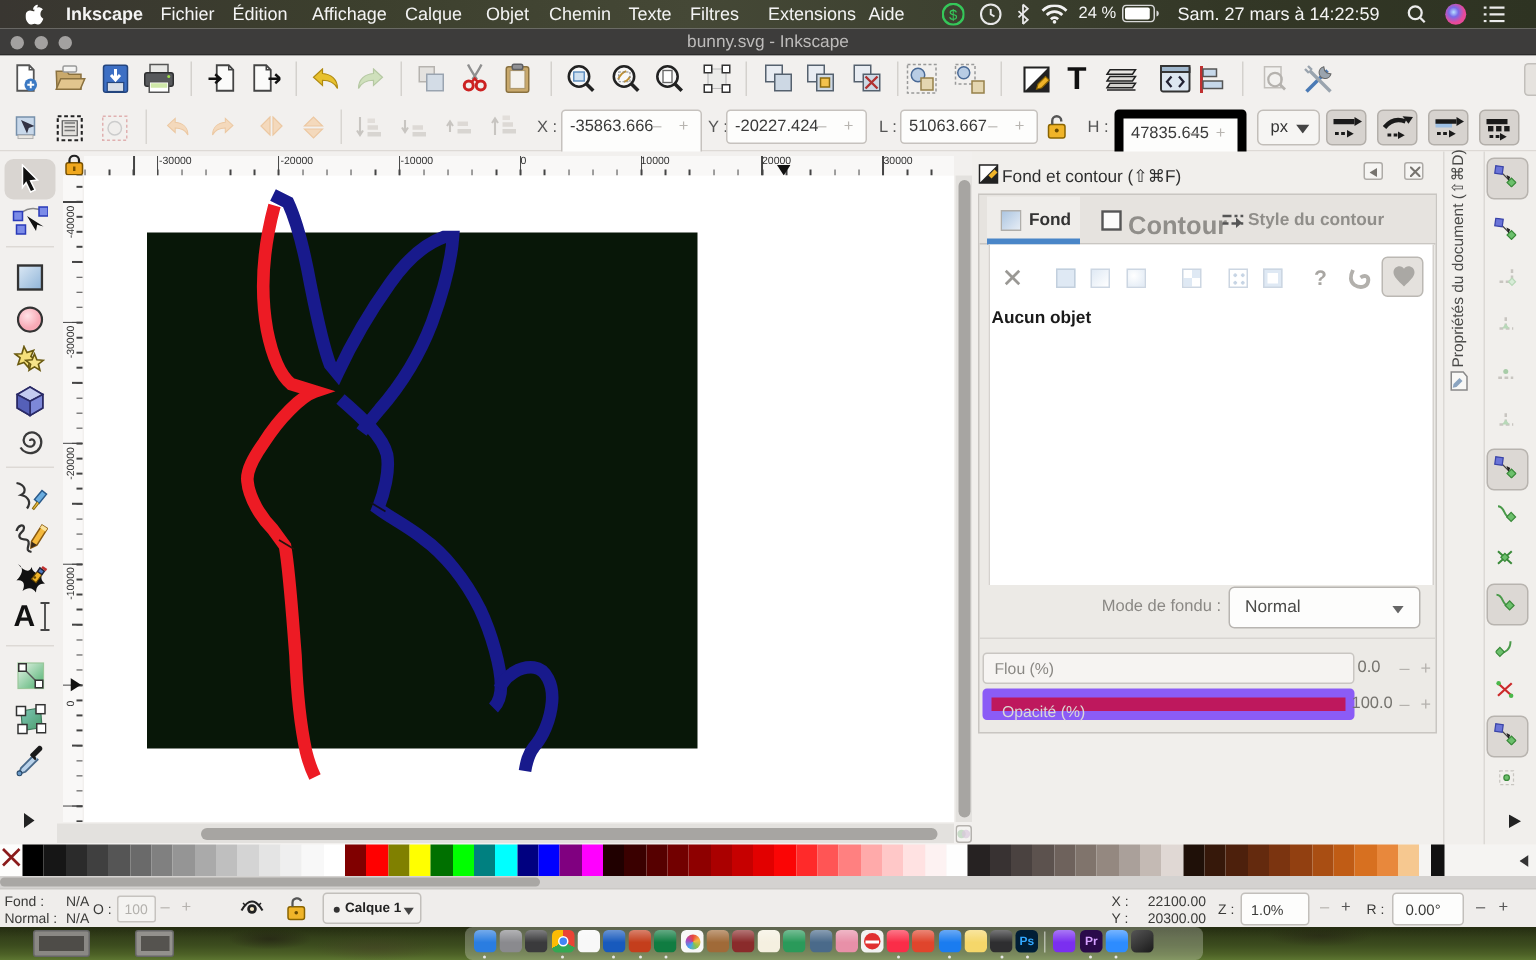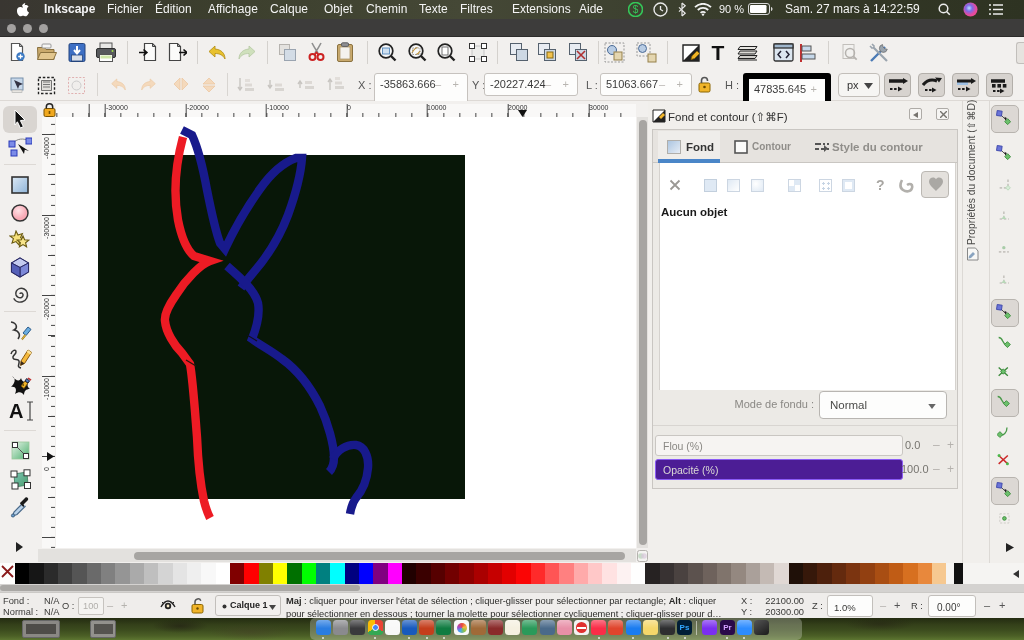--- a/index.html
+++ b/index.html
@@ -41,21 +41,21 @@
     </svg>
   <svg class="ico" style="left:677px;top:2px" width="10" height="15" viewBox="0 0 10 15">
       <path d="M5 1v13M5 1l3.2 2.8L2 9.6M5 14l3.2-2.8L2 5.4" stroke="#e8e8e8" stroke-width="1.2" fill="none"></path>
     </svg>
   <svg class="ico" style="left:694px;top:3px" width="18" height="13" viewBox="0 0 18 13">
       <path d="M1 4.2C3.2 2 6 .8 9 .8s5.8 1.2 8 3.4" stroke="#f2f2f2" stroke-width="1.8" fill="none"></path>
       <path d="M3.8 7c1.4-1.4 3.2-2.2 5.2-2.2s3.8.8 5.2 2.2" stroke="#f2f2f2" stroke-width="1.8" fill="none"></path>
       <path d="M6.6 9.8c.7-.7 1.5-1 2.4-1s1.7.3 2.4 1" stroke="#f2f2f2" stroke-width="1.8" fill="none"></path>
       <circle cx="9" cy="11.6" r="1.2" fill="#f2f2f2"></circle>
     </svg>
-  <span class="abs" style="left:719px;top:3px;font-size:11px;">90 %</span>
+  <span class="abs" style="left:719px;top:3px;font-size:11px;">24 %</span>
   <svg class="ico" style="left:748px;top:3px" width="25" height="12" viewBox="0 0 25 12">
       <rect x="0.5" y="0.5" width="21" height="11" rx="2.5" fill="none" stroke="#d8d8d8"></rect>
       <rect x="2" y="2" width="16.5" height="8" rx="1.2" fill="#fff"></rect>
       <path d="M23 4v4c1-.3 1.5-1 1.5-2s-.5-1.7-1.5-2z" fill="#d8d8d8"></path>
     </svg>
   <span class="abs" style="left:785px;top:2px;">Sam. 27 mars à 14:22:59</span>
   <svg class="ico" style="left:938px;top:3px" width="13" height="13" viewBox="0 0 13 13">
       <circle cx="5.5" cy="5.5" r="4.3" fill="none" stroke="#ececec" stroke-width="1.5"></circle>
       <path d="M8.8 8.8l3 3" stroke="#ececec" stroke-width="1.5"></path>
     </svg>
@@ -71,20 +71,21 @@
     </svg>
   <svg class="ico" style="left:989px;top:4px" width="15" height="11" viewBox="0 0 15 11">
       <path d="M4 1h10M4 5.5h10M4 10h10M0 1h2M0 5.5h2M0 10h2" stroke="#ececec" stroke-width="1.5"></path>
     </svg>
 </div>
 
 <div class="abs" style="left:0;top:19px;width:1024px;height:18px;background:#3d3c3b;border-bottom:1px solid #2c2b2a;">
   <div class="abs" style="left:7px;top:5px;width:9px;height:9px;border-radius:50%;background:#a3a1a0;"></div>
   <div class="abs" style="left:23px;top:5px;width:9px;height:9px;border-radius:50%;background:#a3a1a0;"></div>
   <div class="abs" style="left:39px;top:5px;width:9px;height:9px;border-radius:50%;background:#a3a1a0;"></div>
+  <div class="abs" style="left:0;top:3px;width:1024px;text-align:center;color:#bdbbba;font-size:11.5px;">bunny.svg - Inkscape</div>
 </div>
 
 <div id="tb1" class="abs" style="left:0;top:37px;width:1024px;height:31px;background:#f2f0ee;">
 
   <svg class="ico" style="left:7px;top:5px" width="20" height="21" viewBox="0 0 20 21">
       <path d="M4.5 1.5h8l3 3v14h-11z" fill="#fff" stroke="#555" stroke-width="1.2"></path>
       <path d="M12.5 1.5v3h3" fill="none" stroke="#555"></path>
       <circle cx="13.5" cy="14.5" r="4.2" fill="#3b79c3"></circle>
       <path d="M13.5 12.2v4.6M11.2 14.5h4.6" stroke="#fff" stroke-width="1.3"></path>
     </svg>
@@ -597,21 +598,21 @@
           <stop offset="0" stop-color="#aac4e0"></stop>
           <stop offset="1" stop-color="#e8eef6"></stop>
         </linearGradient>
       </defs>
       <rect x="0.5" y="0.5" width="13" height="13" fill="url(#tfg)" stroke="#b0aeaa"></rect>
     </svg>
   <div class="abs" style="left:38px;top:40px;font-size:11.5px;font-weight:bold;color:#333;">Fond</div>
   <svg class="ico" style="left:86px;top:39px" width="14" height="14" viewBox="0 0 14 14">
       <rect x="1" y="1" width="12" height="12" fill="#fbfbfa" stroke="#555" stroke-width="1.6"></rect>
     </svg>
-  <div class="abs" style="left:104px;top:40px;font-size:10px;font-weight:bold;color:#908e8a;text-align:center;">Contour</div>
+  <div class="abs" style="left:104px;top:40px;font-size:17px;font-weight:bold;color:#908e8a;text-align:center;">Contour</div>
   <svg class="ico" style="left:166px;top:40px" width="15" height="13" viewBox="0 0 15 13">
       <path d="M1 3h6M9 3h2M13 3h2" stroke="#555" stroke-width="1.8"></path>
       <path d="M1 8h4M7 8h4M13 8h2" stroke="#555" stroke-width="1.8"></path>
       <path d="M10 11l4-3.5L10 4" fill="#555"></path>
     </svg>
   <div class="abs" style="left:184px;top:40px;font-size:11.5px;font-weight:bold;color:#908e8a;">Style du contour</div>
 
   <div class="abs" style="left:11px;top:62px;width:297px;height:227px;background:#fff;border-left:1px solid #d5d2ce;border-right:1px solid #d5d2ce;"></div>
 
   <svg class="ico" style="left:21px;top:78px" width="12" height="12" viewBox="0 0 12 12">
@@ -641,21 +642,21 @@
     </div>
   <div class="abs" style="left:5px;top:324px;width:304px;height:1px;background:#d8d5d1"></div>
 
   <div class="abs" style="left:7px;top:334px;width:248px;height:21px;background:#f6f4f2;border:1px solid #c9c6c2;border-radius:3px;">
       <span style="position:absolute;left:7px;top:4px;font-size:10.5px;color:#8a8884;">Flou (%)</span>
     </div>
   <div class="abs" style="left:257px;top:338px;font-size:11px;color:#76746f;">0.0</div>
   <div class="abs" style="left:285px;top:337px;font-size:12px;color:#b5b2ae;">–</div>
   <div class="abs" style="left:299px;top:337px;font-size:12px;color:#b5b2ae;">+</div>
 
-  <div class="abs" style="left:7px;top:358px;width:248px;height:21px;background:#4c1d95;border:1px solid #8b5cf6;border-radius:3px;padding-left:36px;">
+  <div class="abs" style="left:7px;top:358px;width:248px;height:21px;background:#be185d;border:6px solid #8b5cf6;border-radius:3px;padding-left:36px;">
       <span style="position:absolute;left:7px;top:4px;font-size:10.5px;color:#dbd9d5;">Opacité (%)</span>
     </div>
   <div class="abs" style="left:253px;top:362px;font-size:11px;color:#76746f;text-align:right;">100.0</div>
   <div class="abs" style="left:285px;top:361px;font-size:12px;color:#b5b2ae;">–</div>
   <div class="abs" style="left:299px;top:361px;font-size:12px;color:#b5b2ae;">+</div>
 
   <div class="abs" style="left:314px;top:0;width:1px;height:462px;background:#dcd9d5"></div>
   <div class="abs" style="left:317px;top:5px;width:22px;height:140px;">
     <div style="position:absolute;left:0;top:139px;width:139px;transform:rotate(-90deg);transform-origin:0 0;font-size:10.3px;color:#4a4a48;white-space:nowrap;">Propriétés du document (⇧⌘D)</div>
   </div>
@@ -797,21 +798,20 @@
     </svg>
   <div class="abs" style="left:215px;top:2px;width:66px;height:21px;background:#f2f0ee;border:1px solid #c2bfbb;border-radius:3px;">
     <svg width="5" height="5" viewBox="0 0 5 5" style="position:absolute;left:6px;top:8px">
         <circle cx="2.5" cy="2.5" r="2" fill="#333"></circle>
       </svg>
     <span style="position:absolute;left:14px;top:4px;font-weight:bold;font-size:9px;color:#222;">Calque 1</span>
     <svg width="7" height="5" viewBox="0 0 7 5" style="position:absolute;right:4px;top:9px">
         <path d="M0 0h7L3.5 5z" fill="#444"></path>
       </svg>
   </div>
-  <div class="abs" style="left:286px;top:2px;width:442px;height:24px;font-size:9.3px;line-height:13px;color:#2c2c2a;overflow:hidden;"><b>Maj</b> : cliquer pour inverser l'état de sélection ; cliquer-glisser pour sélectionner par rectangle; <b>Alt</b> : cliquer pour sélectionner en dessous ; tourner la molette pour sélectionner cycliquement ; cliquer-glisser pour d…</div>
   <span class="abs" style="left:741px;top:3px;">X :</span>
     <span class="abs" style="left:758px;top:3px;width:46px;text-align:right;">22100.00</span>
   <span class="abs" style="left:741px;top:14px;">Y :</span>
     <span class="abs" style="left:758px;top:14px;width:46px;text-align:right;">20300.00</span>
   <span class="abs" style="left:812px;top:8px;">Z :</span>
   <div class="abs" style="left:827px;top:2px;width:46px;height:22px;background:#fdfdfc;border:1px solid #c2bfbb;border-radius:3px;">
       <span style="position:absolute;left:6px;top:6px;font-size:9.5px;">1.0%</span>
     </div>
   <span class="abs" style="left:880px;top:6px;color:#b5b2ae;font-size:11px;">–</span>
   <span class="abs" style="left:894px;top:6px;color:#555;font-size:11px;">+</span>

